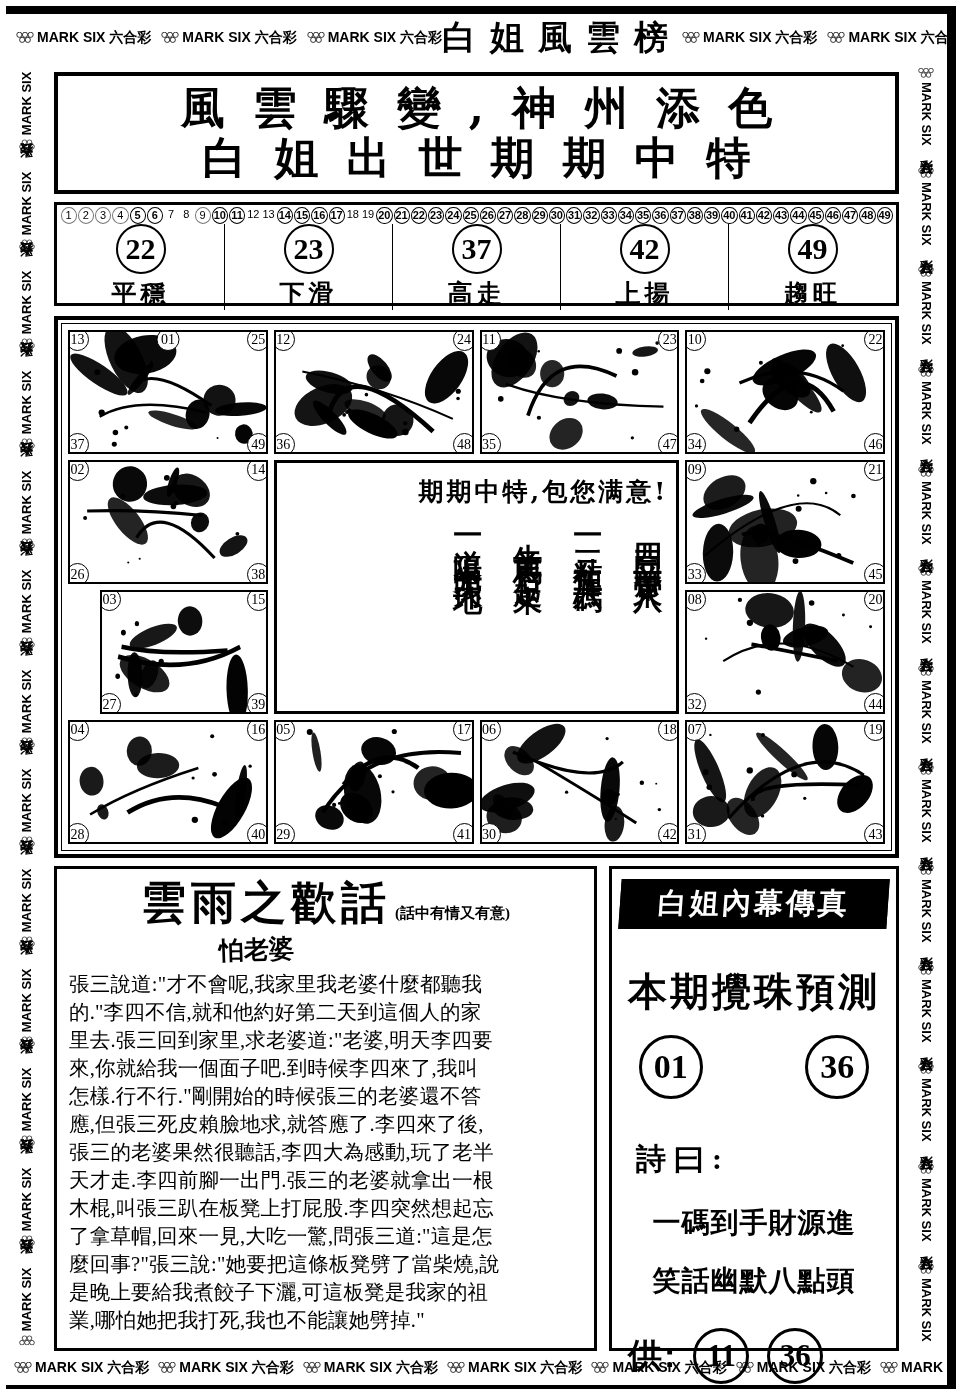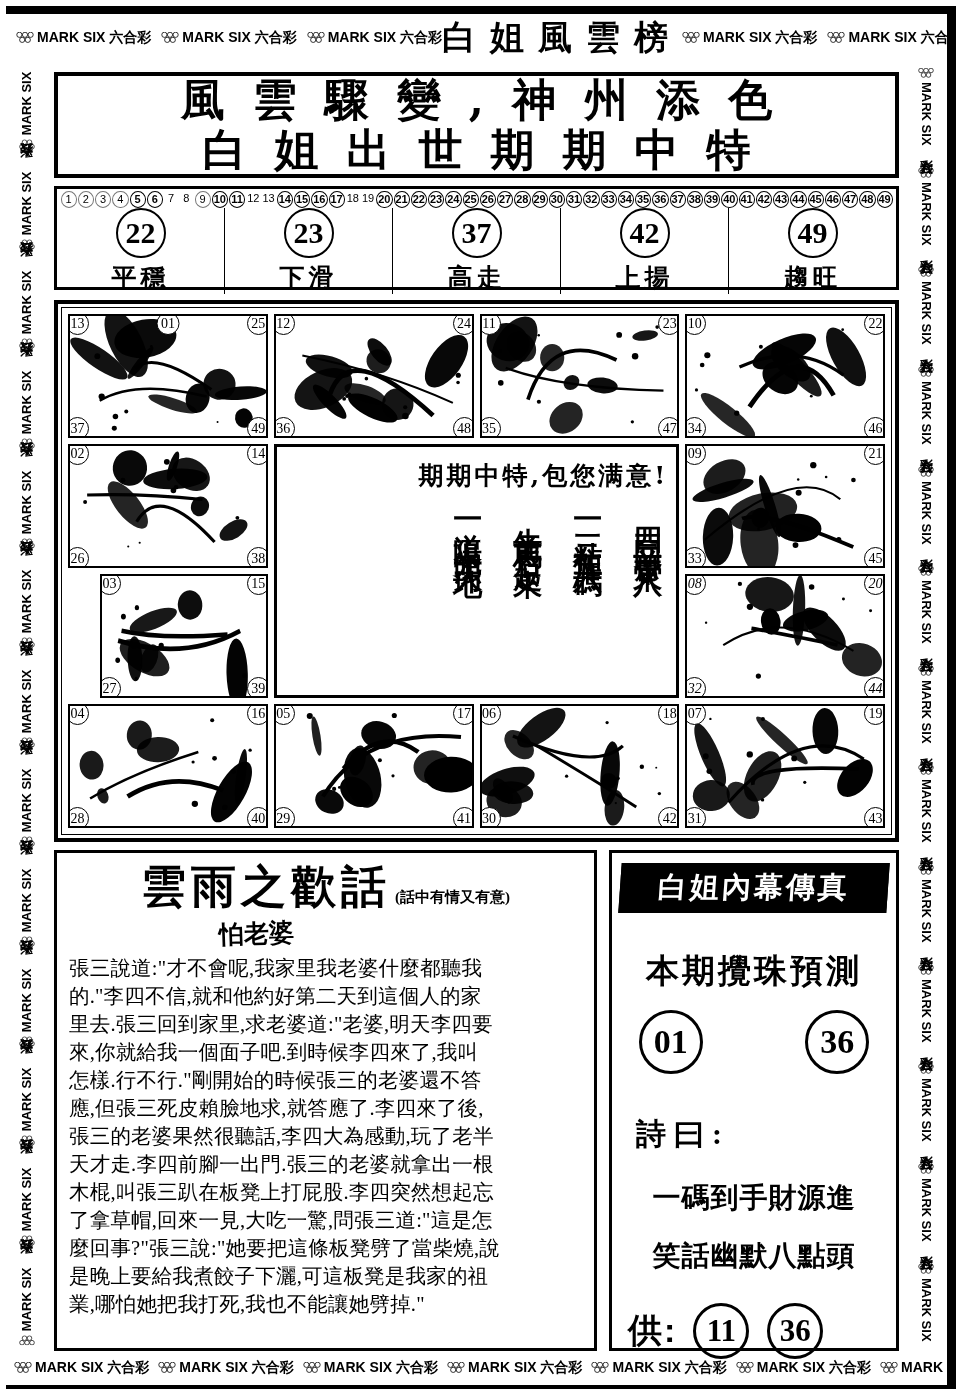--- a/index.html
+++ b/index.html
@@ -22,21 +22,21 @@
   .strip { width:42px; display:flex; flex-direction:column; justify-content:space-between; align-items:center;
            padding:6px 0; overflow:hidden; flex:0 0 auto; }
   .vitem { display:flex; align-items:center; gap:4px; }
   .strip-left .vitem { writing-mode:vertical-rl; transform:rotate(180deg); }
   .strip-right .vitem { writing-mode:vertical-rl; }
   .vitem .brandtext { font-size:13px; }
 
   main { flex:1 1 auto; display:flex; flex-direction:column; padding:10px 6px 0 6px; min-width:0; }
 
   
-  .banner { border:4px solid #000; height:106px; display:flex; flex-direction:column; justify-content:center;
+  .banner { border:4px solid #000; height:122px; display:flex; flex-direction:column; justify-content:center;
             align-items:center; gap:2px; flex:0 0 auto; }
   .banner-line { font-size:44px; font-weight:bold; letter-spacing:28px; line-height:1.08;
                  font-family:"DejaVu Serif", serif; text-indent:28px; white-space:nowrap; }
 
   
   .trend { border:3px solid #000; margin-top:8px; height:104px; display:flex; flex-direction:column; flex:0 0 auto; }
   .numstrip { display:flex; padding:2px 3px 0 3px; flex:0 0 auto; }
   .numstrip span { flex:1; text-align:center; font-size:11px; line-height:15px;
                    font-family:"Liberation Sans", sans-serif; border-radius:50%; margin:0 0.5px; }
   .numstrip .light { border:1px solid #777; }
@@ -74,21 +74,21 @@
   .storysub { font-size:15px; font-weight:bold; }
   .byline { font-size:25px; font-weight:bold; margin:0 0 4px 150px; transform:rotate(-2deg); width:max-content; }
   .storylines { font-size:20.5px; line-height:28px; letter-spacing:0.2px; }
   .storyline { white-space:nowrap; }
 
   .insiderbox { width:290px; flex:0 0 auto; border:3px solid #000; padding:10px 8px;
                 display:flex; flex-direction:column; align-items:center; }
   .insiderhead { align-self:stretch; background:#000; color:#fff; font-weight:bold; font-size:29px;
                  text-align:center; padding:5px 0; letter-spacing:3px; transform:skewX(-4deg);
                  font-family:"DejaVu Serif", serif; border-left:10px solid #000; border-right:10px solid #000; }
-  .predlabel { font-size:33px; font-weight:bold; margin-top:36px; letter-spacing:3px; }
+  .predlabel { font-size:39px; font-weight:bold; margin-top:36px; letter-spacing:3px; }
   .predcircles { display:flex; justify-content:space-between; width:86%; margin-top:16px; }
   .numcircle { width:64px; height:64px; border:3px solid #000; border-radius:50%;
                display:flex; align-items:center; justify-content:center; font-size:34px; font-weight:bold; }
   .poemlabel { align-self:flex-start; font-size:30px; font-weight:bold; margin:40px 0 0 16px; letter-spacing:8px; }
   .poemline { font-size:28px; font-weight:bold; letter-spacing:1px; white-space:nowrap; }
   .poemline.first { margin-top:24px; }
   .poemline.second { margin-top:20px; }
   .supplyrow { display:flex; align-items:center; gap:16px; margin-top:28px; align-self:flex-start; margin-left:8px; }
   .supplylabel { font-size:34px; font-weight:900; font-family:"Liberation Sans", sans-serif; letter-spacing:2px; }
   .supplyrow .numcircle { width:56px; height:56px; font-size:31px; }
@@ -558,21 +558,21 @@
                   <circle cx="72.31508938968182" cy="72.25033670198172" r="3.2721191003918646" fill="#000"></circle>
                   <circle cx="41.76840880140662" cy="106.185163827613" r="1.9536607921123506" fill="#000"></circle>
                   <circle cx="42.66012127511203" cy="32.71746767126024" r="2.704201176203787" fill="#000"></circle>
                   <circle cx="26.159833077341318" cy="41.920097498223186" r="3.016681962460279" fill="#000"></circle>
                 </svg>
                 <span class="badge tl">03</span>
                 <span class="badge tr">15</span>
                 <span class="badge bl">27</span>
                 <span class="badge br">39</span>
               </div>
-              <div class="piccell" style="grid-area: 3 / 4; font-style: italic;">
+              <div class="piccell" style="grid-area: 3 / 4;">
                 <svg viewBox="0 0 200 124" preserveAspectRatio="none" class="art">
                   <ellipse cx="114.41321521997452" cy="35.47070062160492" rx="36.523856725078076" ry="6.23559682816267" transform="rotate(92 114.41321521997452 35.47070062160492)" fill="#000" fill-opacity="0.9124183166190051"></ellipse>
                   <ellipse cx="140.31267501413822" cy="54.91774569824338" rx="28.5955580342561" ry="12.863344140350819" transform="rotate(46 140.31267501413822 54.91774569824338)" fill="#000" fill-opacity="0.9579730165190995"></ellipse>
                   <ellipse cx="178.7594461068511" cy="86.55553568899632" rx="20.91193495504558" ry="16.72502300143242" transform="rotate(20 178.7594461068511 86.55553568899632)" fill="#000" fill-opacity="0.8642089777393266"></ellipse>
                   <ellipse cx="85.57789444923401" cy="46.985375829041004" rx="13.647932991851121" ry="9.95934308692813" transform="rotate(82 85.57789444923401 46.985375829041004)" fill="#000" fill-opacity="0.9947571466327645"></ellipse>
                   <ellipse cx="121.12413253635168" cy="46.098440228030086" rx="23.756344539113343" ry="9.967551577836275" transform="rotate(166 121.12413253635168 46.098440228030086)" fill="#000" fill-opacity="0.9632898688898421"></ellipse>
                   <ellipse cx="84.37534660100937" cy="19.10212360881269" rx="24.90144162159413" ry="17.822391264140606" transform="rotate(7 84.37534660100937 19.10212360881269)" fill="#000" fill-opacity="0.9107807595632039"></ellipse>
                   <path d="M37.0138832507655 71.42782994313166 Q95.88515604380518 32.340239118784666 170.02691194880754 77.36554793315008" fill="none" stroke="#000" stroke-width="2.1112127320375293"></path>
                   <path d="M65.83565862383693 54.06745719490573 Q78.83266318123788 56.14037524908781 153.78077239263803 71.34397974703461" fill="none" stroke="#000" stroke-width="3.825250501744449"></path>
                   <circle cx="127.33155110664666" cy="11.48314085882157" r="2.8359067326411607" fill="#000"></circle>

